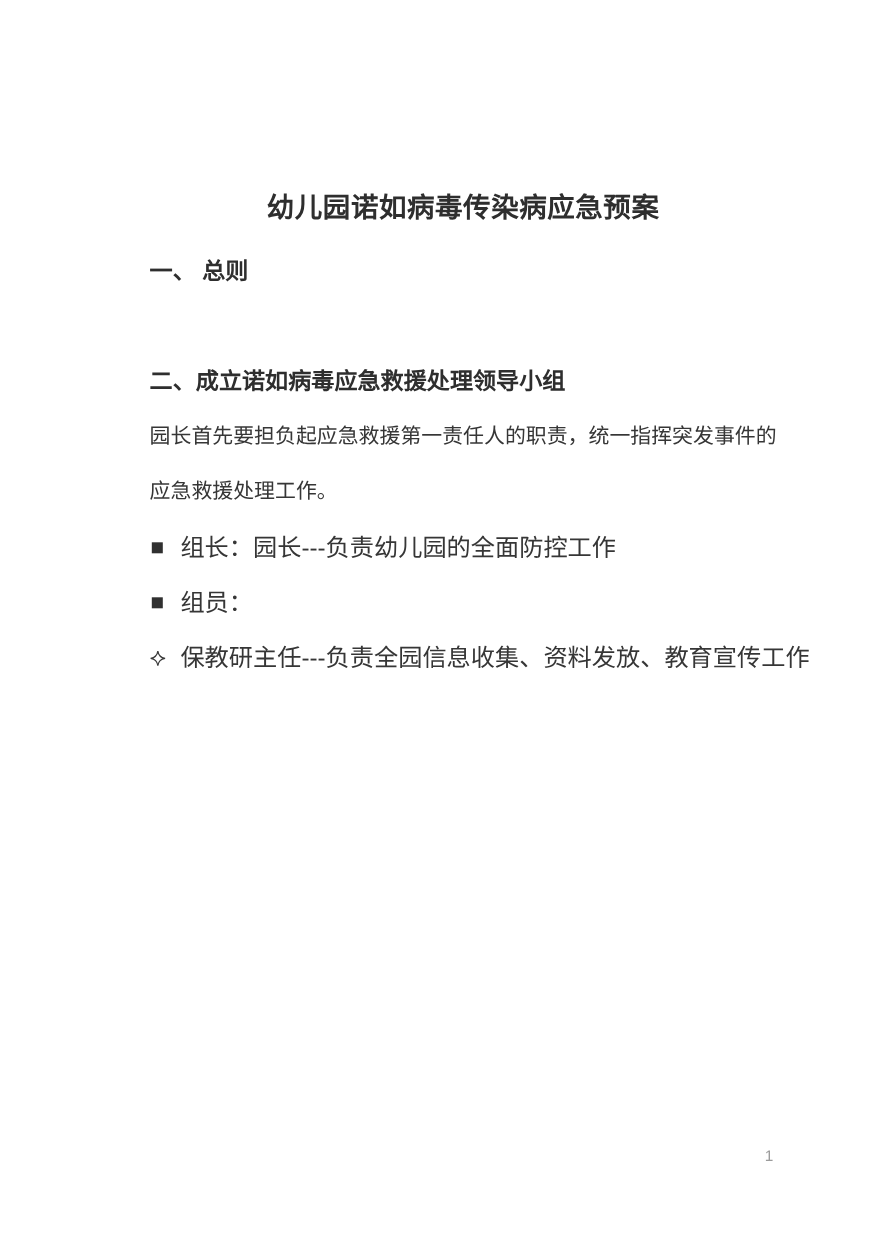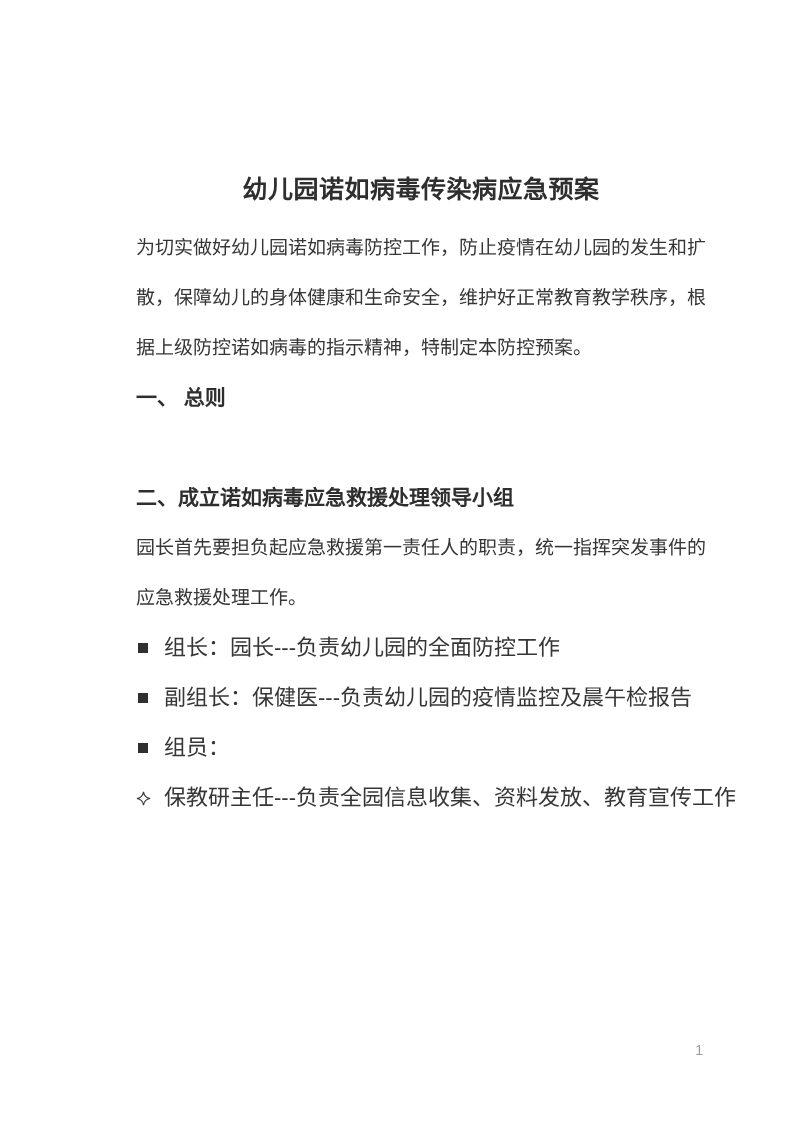--- a/index.html
+++ b/index.html
@@ -92,44 +92,37 @@
   }
 </style>
 </head>
 <body>
 
 <div class="page">
   <div class="doc">
 
     <h1 class="title">幼儿园诺如病毒传染病应急预案</h1>
 
-    <p class="body-text">为切实做好幼儿园诺如病毒防控工作，防止疫情在幼儿园的发生和扩散，保障幼儿的身体健康和生命安全，维护好正常教育教学秩序，根据上级防控诺如病毒的指示精神，特制定本防控预案。</p>
 
     <h2 class="heading">一、 总则</h2>
 
 
     <h2 class="heading spaced">二、成立诺如病毒应急救援处理领导小组</h2>
 
     <p class="body-text">园长首先要担负起应急救援第一责任人的职责，统一指挥突发事件的应急救援处理工作。</p>
 
     <div class="list">
 
       <div class="list-row">
         <span class="marker">
             <span class="sq"></span>
           </span>
         <span class="item-text">组长：园长---负责幼儿园的全面防控工作</span>
       </div>
 
-      <div class="list-row">
-        <span class="marker">
-            <span class="sq"></span>
-          </span>
-        <span class="item-text">副组长：保健医---负责幼儿园的疫情监控及晨午检报告</span>
-      </div>
 
       <div class="list-row">
         <span class="marker">
             <span class="sq"></span>
           </span>
         <span class="item-text">组员：</span>
       </div>
 
 
       <div class="list-row">

